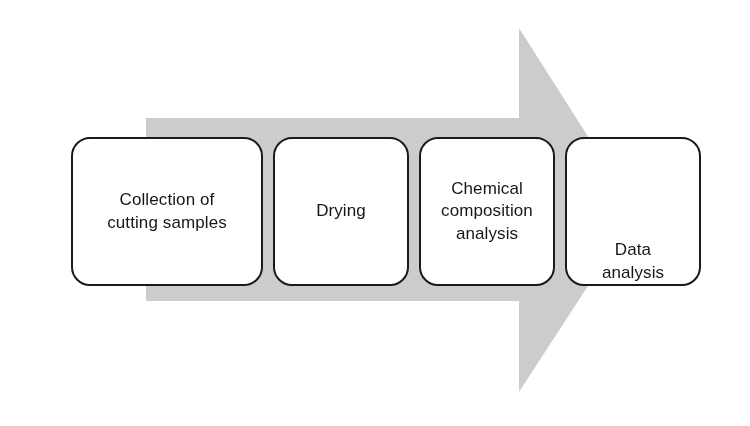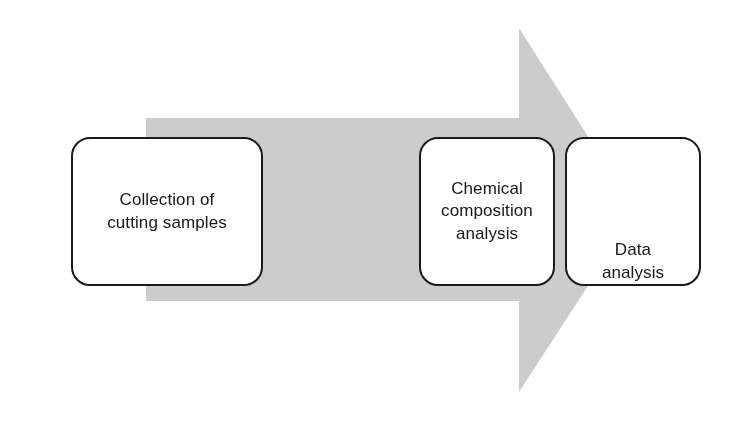--- a/index.html
+++ b/index.html
@@ -57,20 +57,23 @@
 
   <svg id="arrow-layer" viewBox="0 0 750 426" xmlns="http://www.w3.org/2000/svg">
     <polygon points="115,118 488,118 488,28 605,212 488,392 488,301 115,301" fill="#cccccc"></polygon>
   </svg>
 
   <div class="process-box" id="box-1">
     <span class="box-label">Collection of
 cutting samples</span>
   </div>
 
+  <div class="process-box" id="box-2">
+    <span class="box-label">Drying</span>
+  </div>
 
   <div class="process-box" id="box-3">
     <span class="box-label">Chemical
 composition
 analysis</span>
   </div>
 
   <div class="process-box" id="box-4">
     <span class="box-label">Data
 analysis</span>

